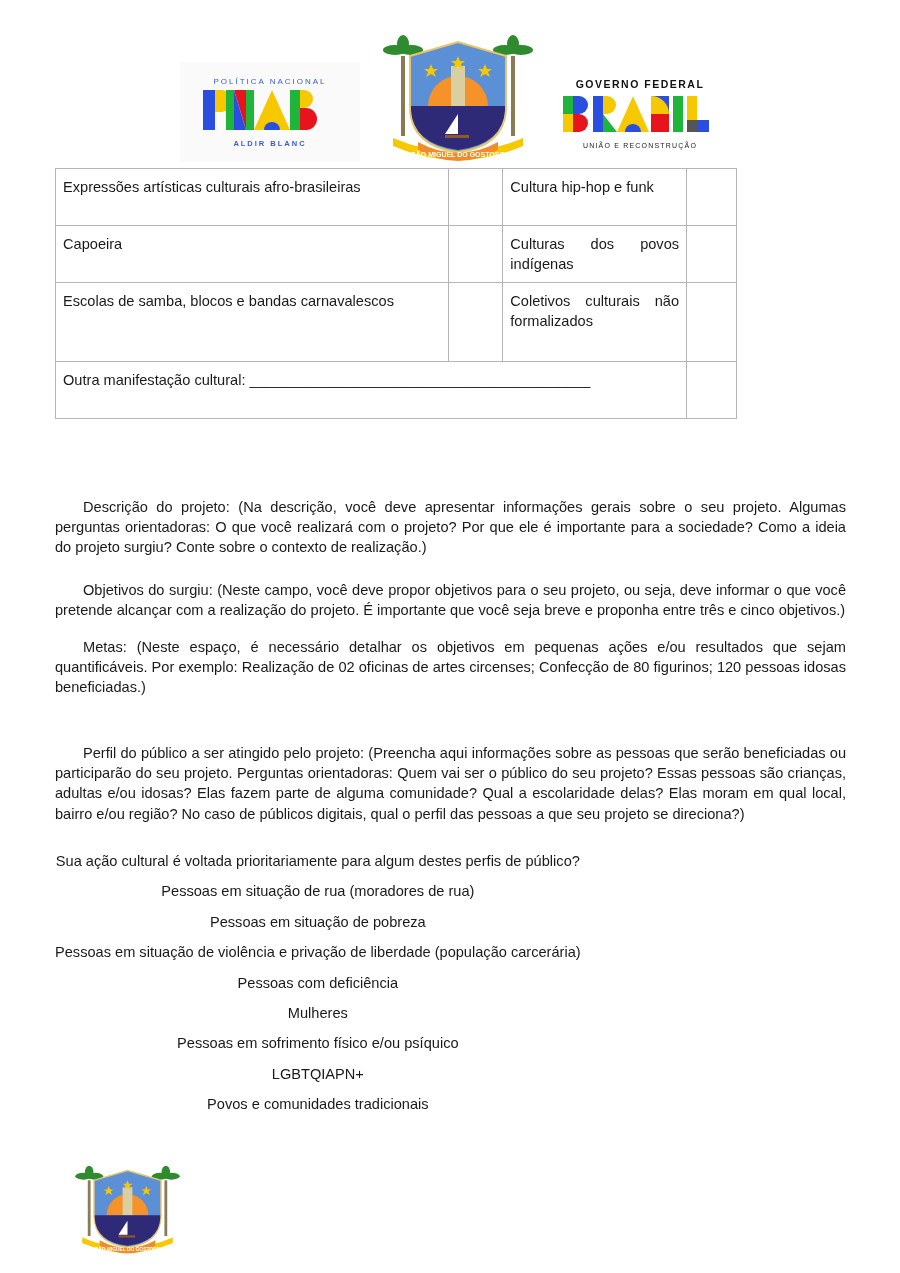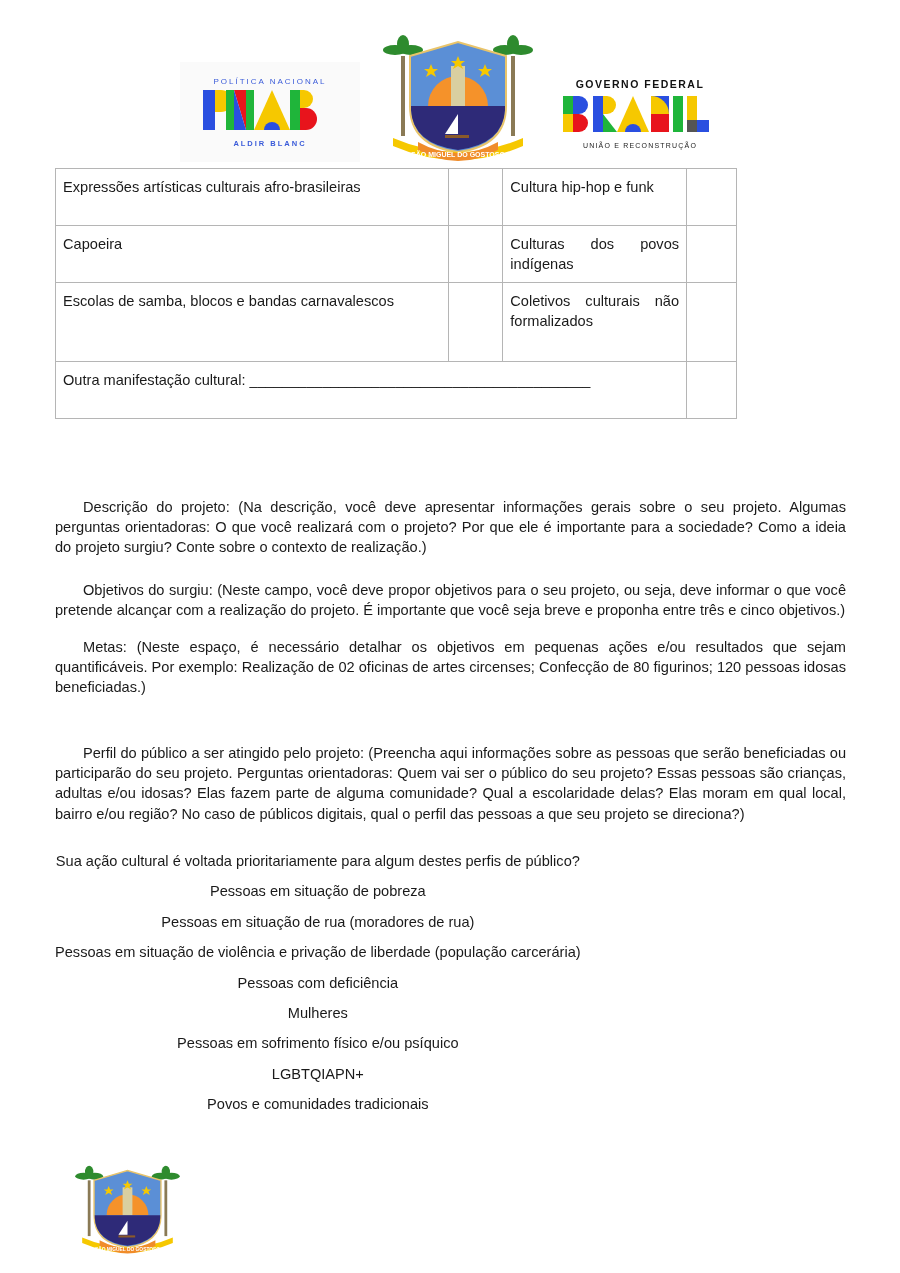--- a/index.html
+++ b/index.html
@@ -169,22 +169,22 @@
 <div class="para" id="p-desc"><b>Descrição do projeto:</b><span> (Na descrição, você deve apresentar informações gerais sobre o seu projeto. Algumas perguntas orientadoras: O que você realizará com o projeto? Por que ele é importante para a sociedade? Como a ideia do projeto surgiu? Conte sobre o contexto de realização.)</span></div>
 
 <div class="para" id="p-obj"><b>Objetivos do surgiu:</b><span> (Neste campo, você deve propor objetivos para o seu projeto, ou seja, deve informar o que você pretende alcançar com a realização do projeto. É importante que você seja breve e proponha entre três e cinco objetivos.)</span></div>
 
 <div class="para" id="p-metas"><b>Metas:</b><span> (Neste espaço, é necessário detalhar os objetivos em pequenas ações e/ou resultados que sejam quantificáveis. Por exemplo: Realização de 02 oficinas de artes circenses; Confecção de 80 figurinos; 120 pessoas idosas beneficiadas.)</span></div>
 
 <div class="para" id="p-perfil"><b>Perfil do público a ser atingido pelo projeto:</b><span> (Preencha aqui informações sobre as pessoas que serão beneficiadas ou participarão do seu projeto. Perguntas orientadoras: Quem vai ser o público do seu projeto? Essas pessoas são crianças, adultas e/ou idosas? Elas fazem parte de alguma comunidade? Qual a escolaridade delas? Elas moram em qual local, bairro e/ou região? No caso de públicos digitais, qual o perfil das pessoas a que seu projeto se direciona?)</span></div>
 
 <div class="list">
   <div>Sua ação cultural é voltada prioritariamente para algum destes perfis de público?</div>
+  <div>Pessoas em situação de rua (moradores de rua)</div>
   <div>Pessoas em situação de pobreza</div>
-  <div>Pessoas em situação de rua (moradores de rua)</div>
   <div>Pessoas em situação de violência e privação de liberdade (população carcerária)</div>
   <div>Pessoas com deficiência</div>
   <div>Mulheres</div>
   <div>Pessoas em sofrimento físico e/ou psíquico</div>
   <div>LGBTQIAPN+</div>
   <div>Povos e comunidades tradicionais</div>
 </div>
 
 <svg id="logo-crest-footer" class="logo" viewBox="0 0 150 132" style="position:absolute;">
   <rect x="18" y="22" width="4" height="80" fill="#8a7a55"></rect>

